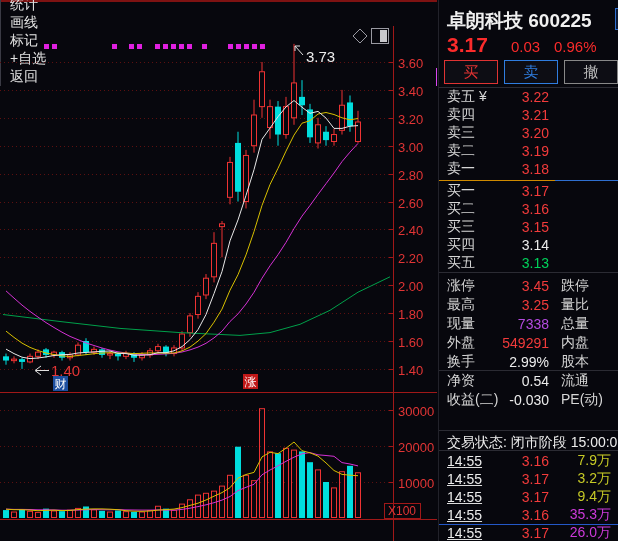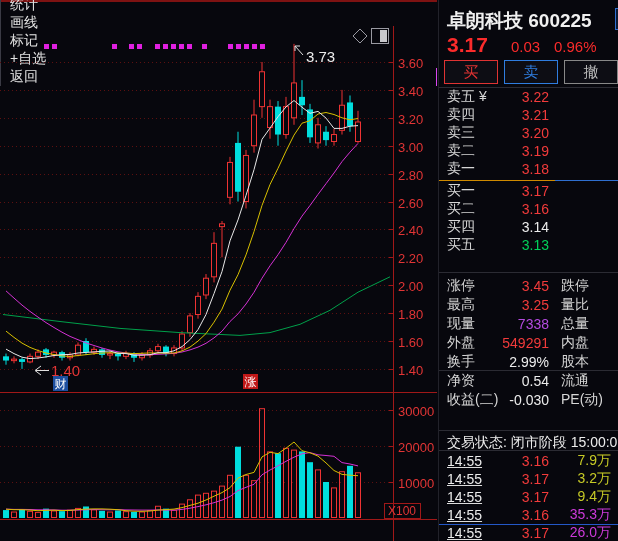--- a/index.html
+++ b/index.html
@@ -334,20 +334,24 @@
         </div>
         <div class="ob-row">
           <span class="ob-label">买一</span>
   <span class="ob-val" style="color:#f23b3b">3.17</span>
         </div>
         <div class="ob-row">
           <span class="ob-label">买二</span>
   <span class="ob-val" style="color:#f23b3b">3.16</span>
         </div>
         <div class="ob-row">
+          <span class="ob-label">买三</span>
+  <span class="ob-val" style="color:#f23b3b">3.15</span>
+        </div>
+        <div class="ob-row">
           <span class="ob-label">买四</span>
   <span class="ob-val" style="color:#ececec">3.14</span>
         </div>
         <div class="ob-row">
           <span class="ob-label">买五</span>
   <span class="ob-val" style="color:#00d05a">3.13</span>
         </div>
       </div>
     <div class="rp-sep" style="top:272px"></div>
     <div class="stats" id="stats-block">

